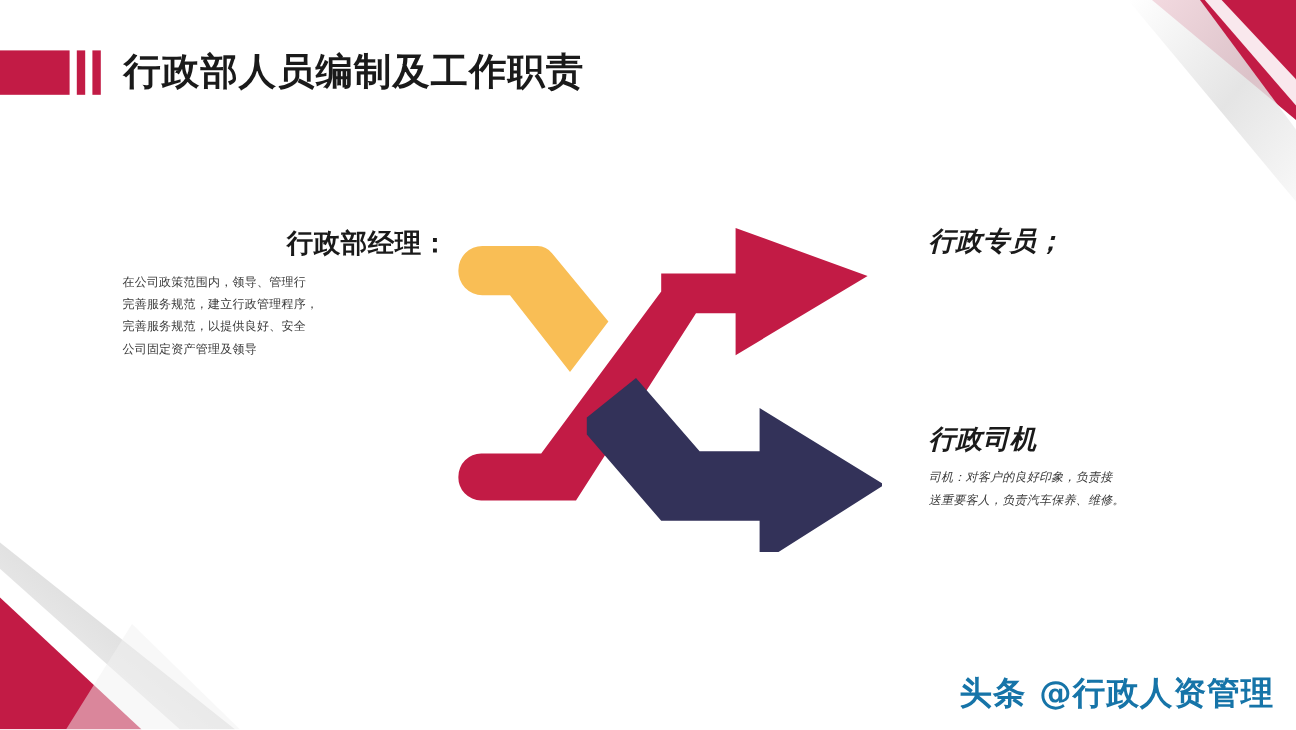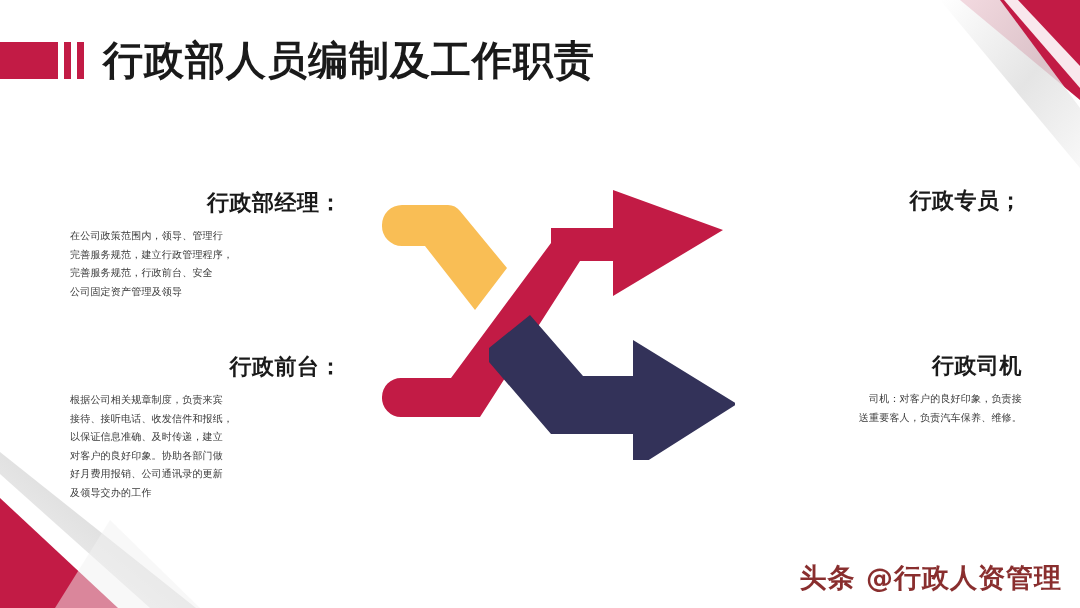--- a/index.html
+++ b/index.html
@@ -39,31 +39,31 @@
     background: #C21B45;
   }
   .hdr-bar {
     width: 7px;
     height: 37px;
     background: #C21B45;
     margin-left: 6px;
   }
   .hdr-title {
     margin-left: 19px;
-    font-size: 40px;
+    font-size: 31px;
     font-weight: 700;
     color: #1a1a1a;
     letter-spacing: 1px;
     white-space: nowrap;
   }
 
   
-  .block { position: absolute; }
+  .block { position: absolute; margin-left: 32px; }
   .block-left  { width: 272px; text-align: left; }
-  .block-right { width: 280px; text-align: right; }
+  .block-right { width: 280px; text-align: left; font-style: italic; }
 
   .block-heading {
     font-size: 22px;
     font-weight: 700;
     color: #1a1a1a;
     letter-spacing: 0.5px;
     margin-bottom: 9px;
   }
   .block-left .block-heading { text-align: right; }
 
@@ -89,21 +89,21 @@
     height: 280px;
   }
 
   
   .watermark {
     position: absolute;
     right: 18px;
     bottom: 12px;
     font-size: 27px;
     font-weight: 700;
-    color: #7f1d1d;
+    color: #0369a1;
     letter-spacing: 1px;
     opacity: 0.92;
   }
 </style>
 </head>
 <body>
 
 <div id="slide">
 
   <div class="corner-layer">
@@ -182,36 +182,25 @@
                L 196 254
                L 134 182 Z" fill="#333259"></path>
     </svg>
   </div>
 
   <div class="block block-left" id="blk-manager">
     <div class="block-heading">行政部经理：</div>
     <div class="block-body">
       <p>在公司政策范围内，领导、管理行</p>
       <p>完善服务规范，建立行政管理程序，</p>
-      <p>完善服务规范，行政前台、安全</p>
+      <p>完善服务规范，以提供良好、安全</p>
       <p>公司固定资产管理及领导</p>
     </div>
   </div>
 
-  <div class="block block-left" id="blk-reception">
-    <div class="block-heading">行政前台：</div>
-    <div class="block-body">
-      <p>根据公司相关规章制度，负责来宾</p>
-      <p>接待、接听电话、收发信件和报纸，</p>
-      <p>以保证信息准确、及时传递，建立</p>
-      <p>对客户的良好印象。协助各部门做</p>
-      <p>好月费用报销、公司通讯录的更新</p>
-      <p>及领导交办的工作</p>
-    </div>
-  </div>
 
   <div class="block block-right" id="blk-officer">
     <div class="block-heading">行政专员；</div>
   </div>
 
   <div class="block block-right" id="blk-driver">
     <div class="block-heading">行政司机</div>
     <div class="block-body">
       <p>司机：对客户的良好印象，负责接</p>
       <p>送重要客人，负责汽车保养、维修。</p>

